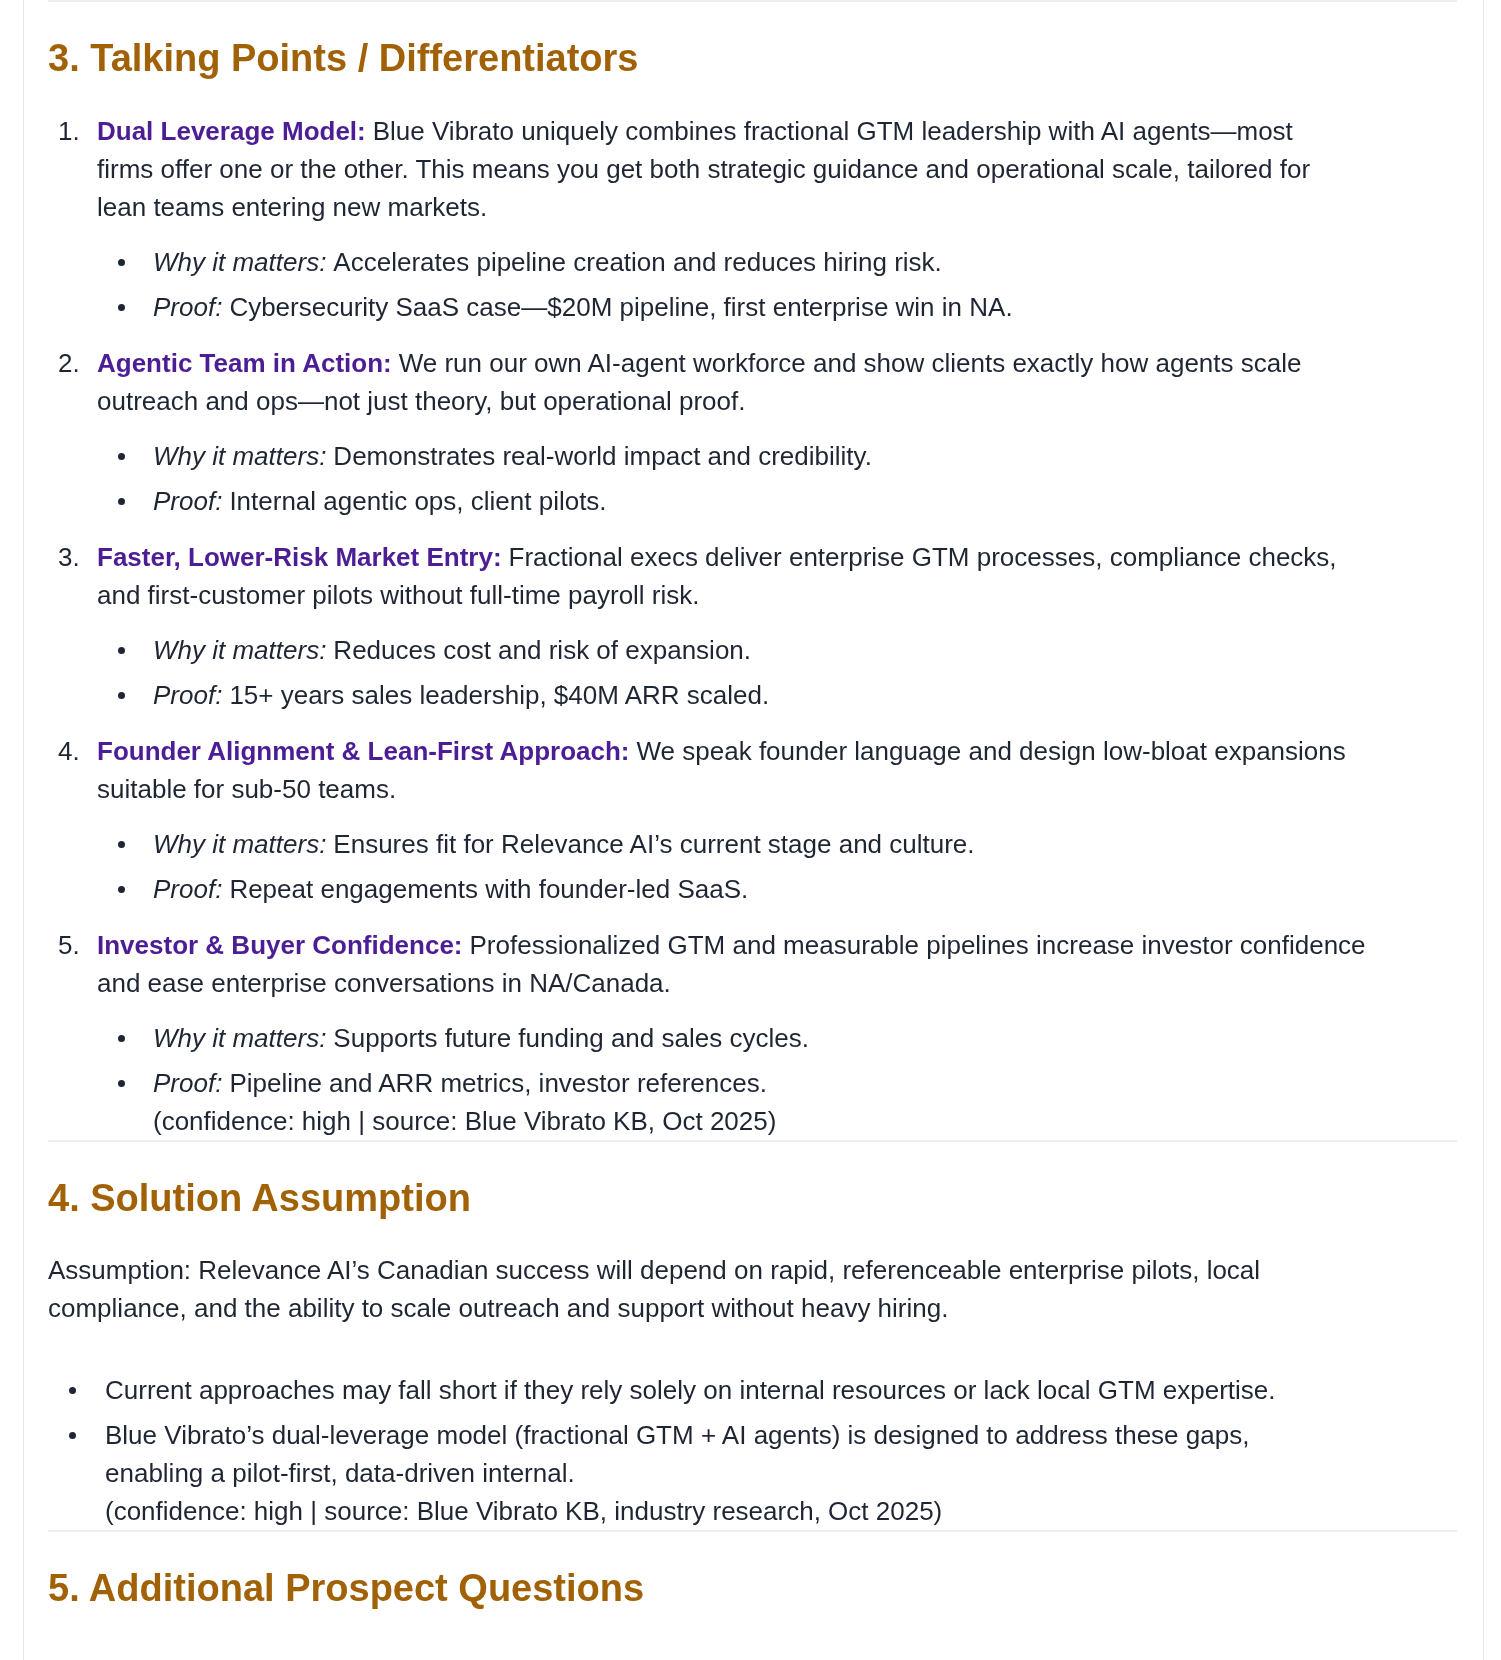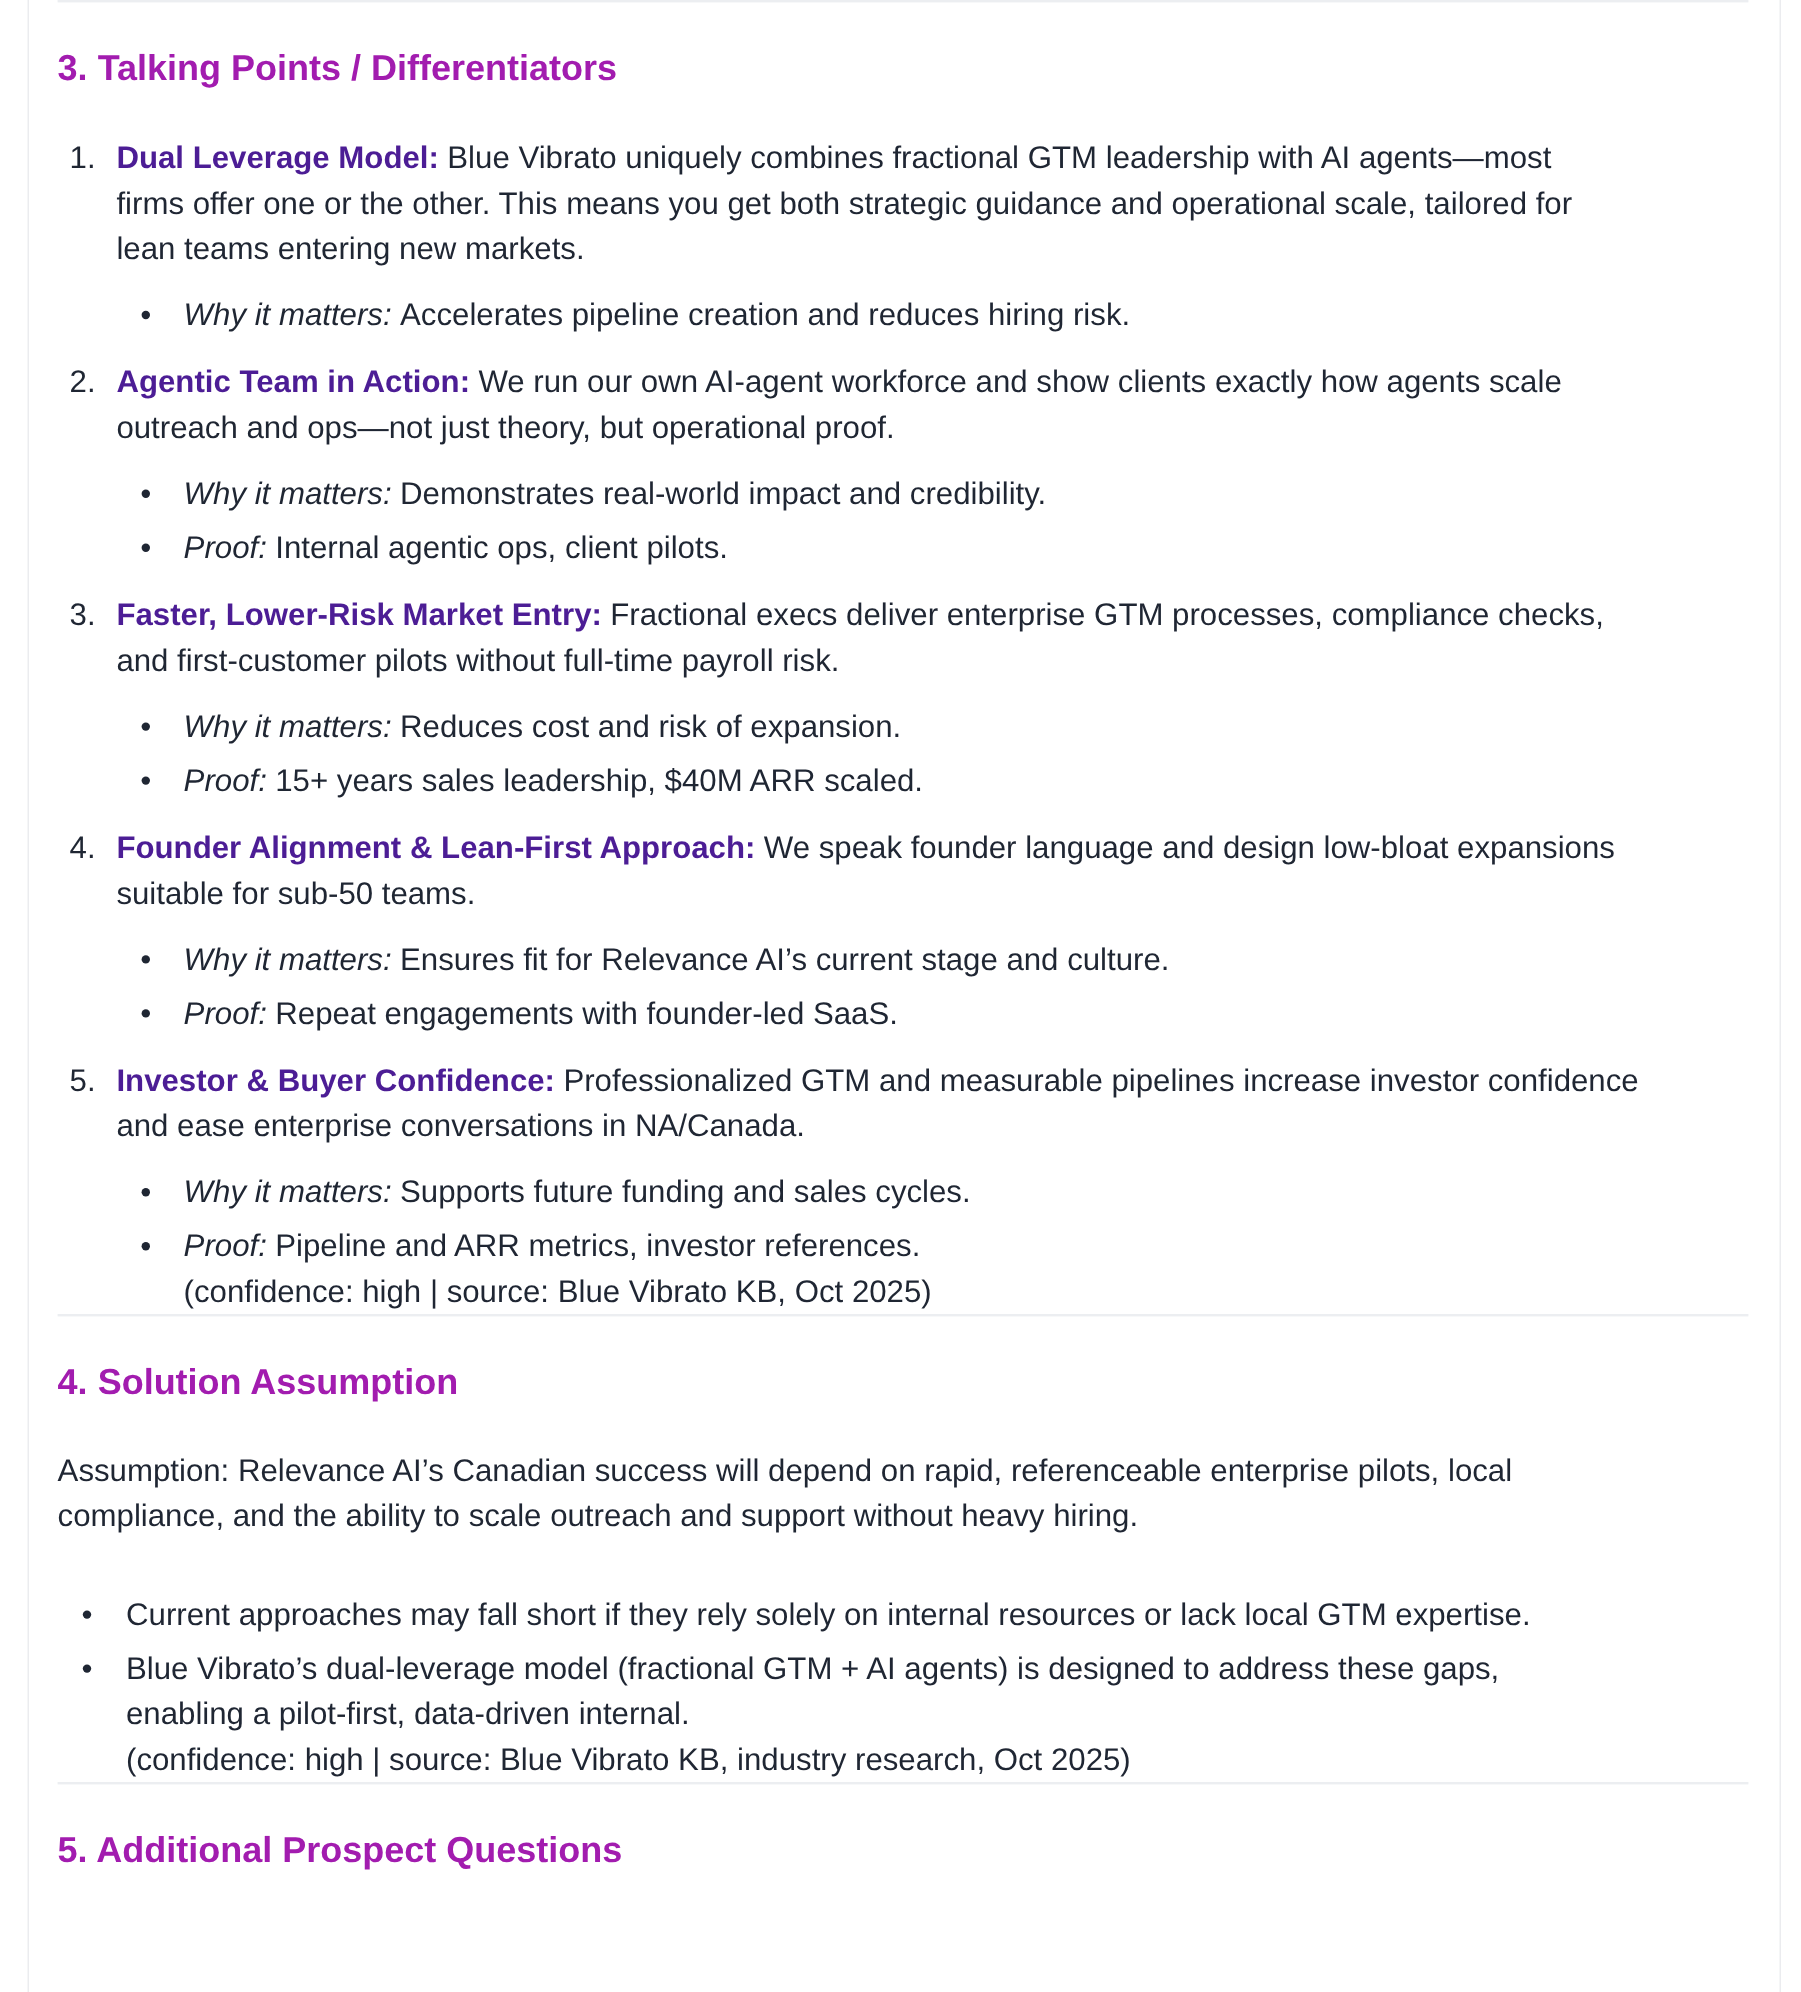--- a/index.html
+++ b/index.html
@@ -18,22 +18,22 @@
     padding:0 26px 0 24px;
     font-size:26px;
     line-height:38px;
   }
   hr.divider {
     border:0; border-top:2px solid #eceef1; margin:0;
   }
   .hr-top { margin-top:2px; border-top-width:1px; border-color:#e4e6ea; }
   .hr-mid { margin-top:26px; border-top-width:1px; border-color:#e4e6ea; }
   h2.section-h {
-    font-size:30px; line-height:40px; font-weight:700;
-    color:#a21caf; margin:36px 0 0 0;
+    font-size:38px; line-height:40px; font-weight:700;
+    color:#a16207; margin:36px 0 0 0;
   }
   
   ol.tp { list-style:none; margin:34px 0 0 0; padding:0; }
   ol.tp > li { display:flex; }
   ol.tp > li + li { margin-top:18px; }
   .num { flex:0 0 49px; box-sizing:border-box; padding-left:10px; }
   .itext { flex:1 1 auto; min-width:0; }
   .line { display:block; }
   strong.lead { font-weight:700; color:#4c1d95; margin-right:7px; }
   em.lead { font-style:italic; font-weight:400; margin-right:7px;text-align:right; }
@@ -75,20 +75,26 @@
         <span class="line"><strong class="lead">Dual Leverage Model:</strong><span>Blue Vibrato uniquely combines fractional GTM leadership with AI agents—most</span></span>
         <span class="line">firms offer one or the other. This means you get both strategic guidance and operational scale, tailored for</span>
         <span class="line">lean teams entering new markets.</span>
         <ul class="sub">
           <li>
             <span class="dotcol"></span>
             <div class="btext">
                 <span class="line"><em class="lead">Why it matters:</em><span>Accelerates pipeline creation and reduces hiring risk.</span></span>
               </div>
           </li>
+          <li>
+            <span class="dotcol"></span>
+            <div class="btext">
+                <span class="line"><em class="lead">Proof:</em><span>Cybersecurity SaaS case—$20M pipeline, first enterprise win in NA.</span></span>
+              </div>
+          </li>
         </ul>
       </div>
     </li>
 
     <li>
       <span class="num">2.</span>
       <div class="itext">
         <span class="line"><strong class="lead">Agentic Team in Action:</strong><span>We run our own AI-agent workforce and show clients exactly how agents scale</span></span>
         <span class="line">outreach and ops—not just theory, but operational proof.</span>
         <ul class="sub">

